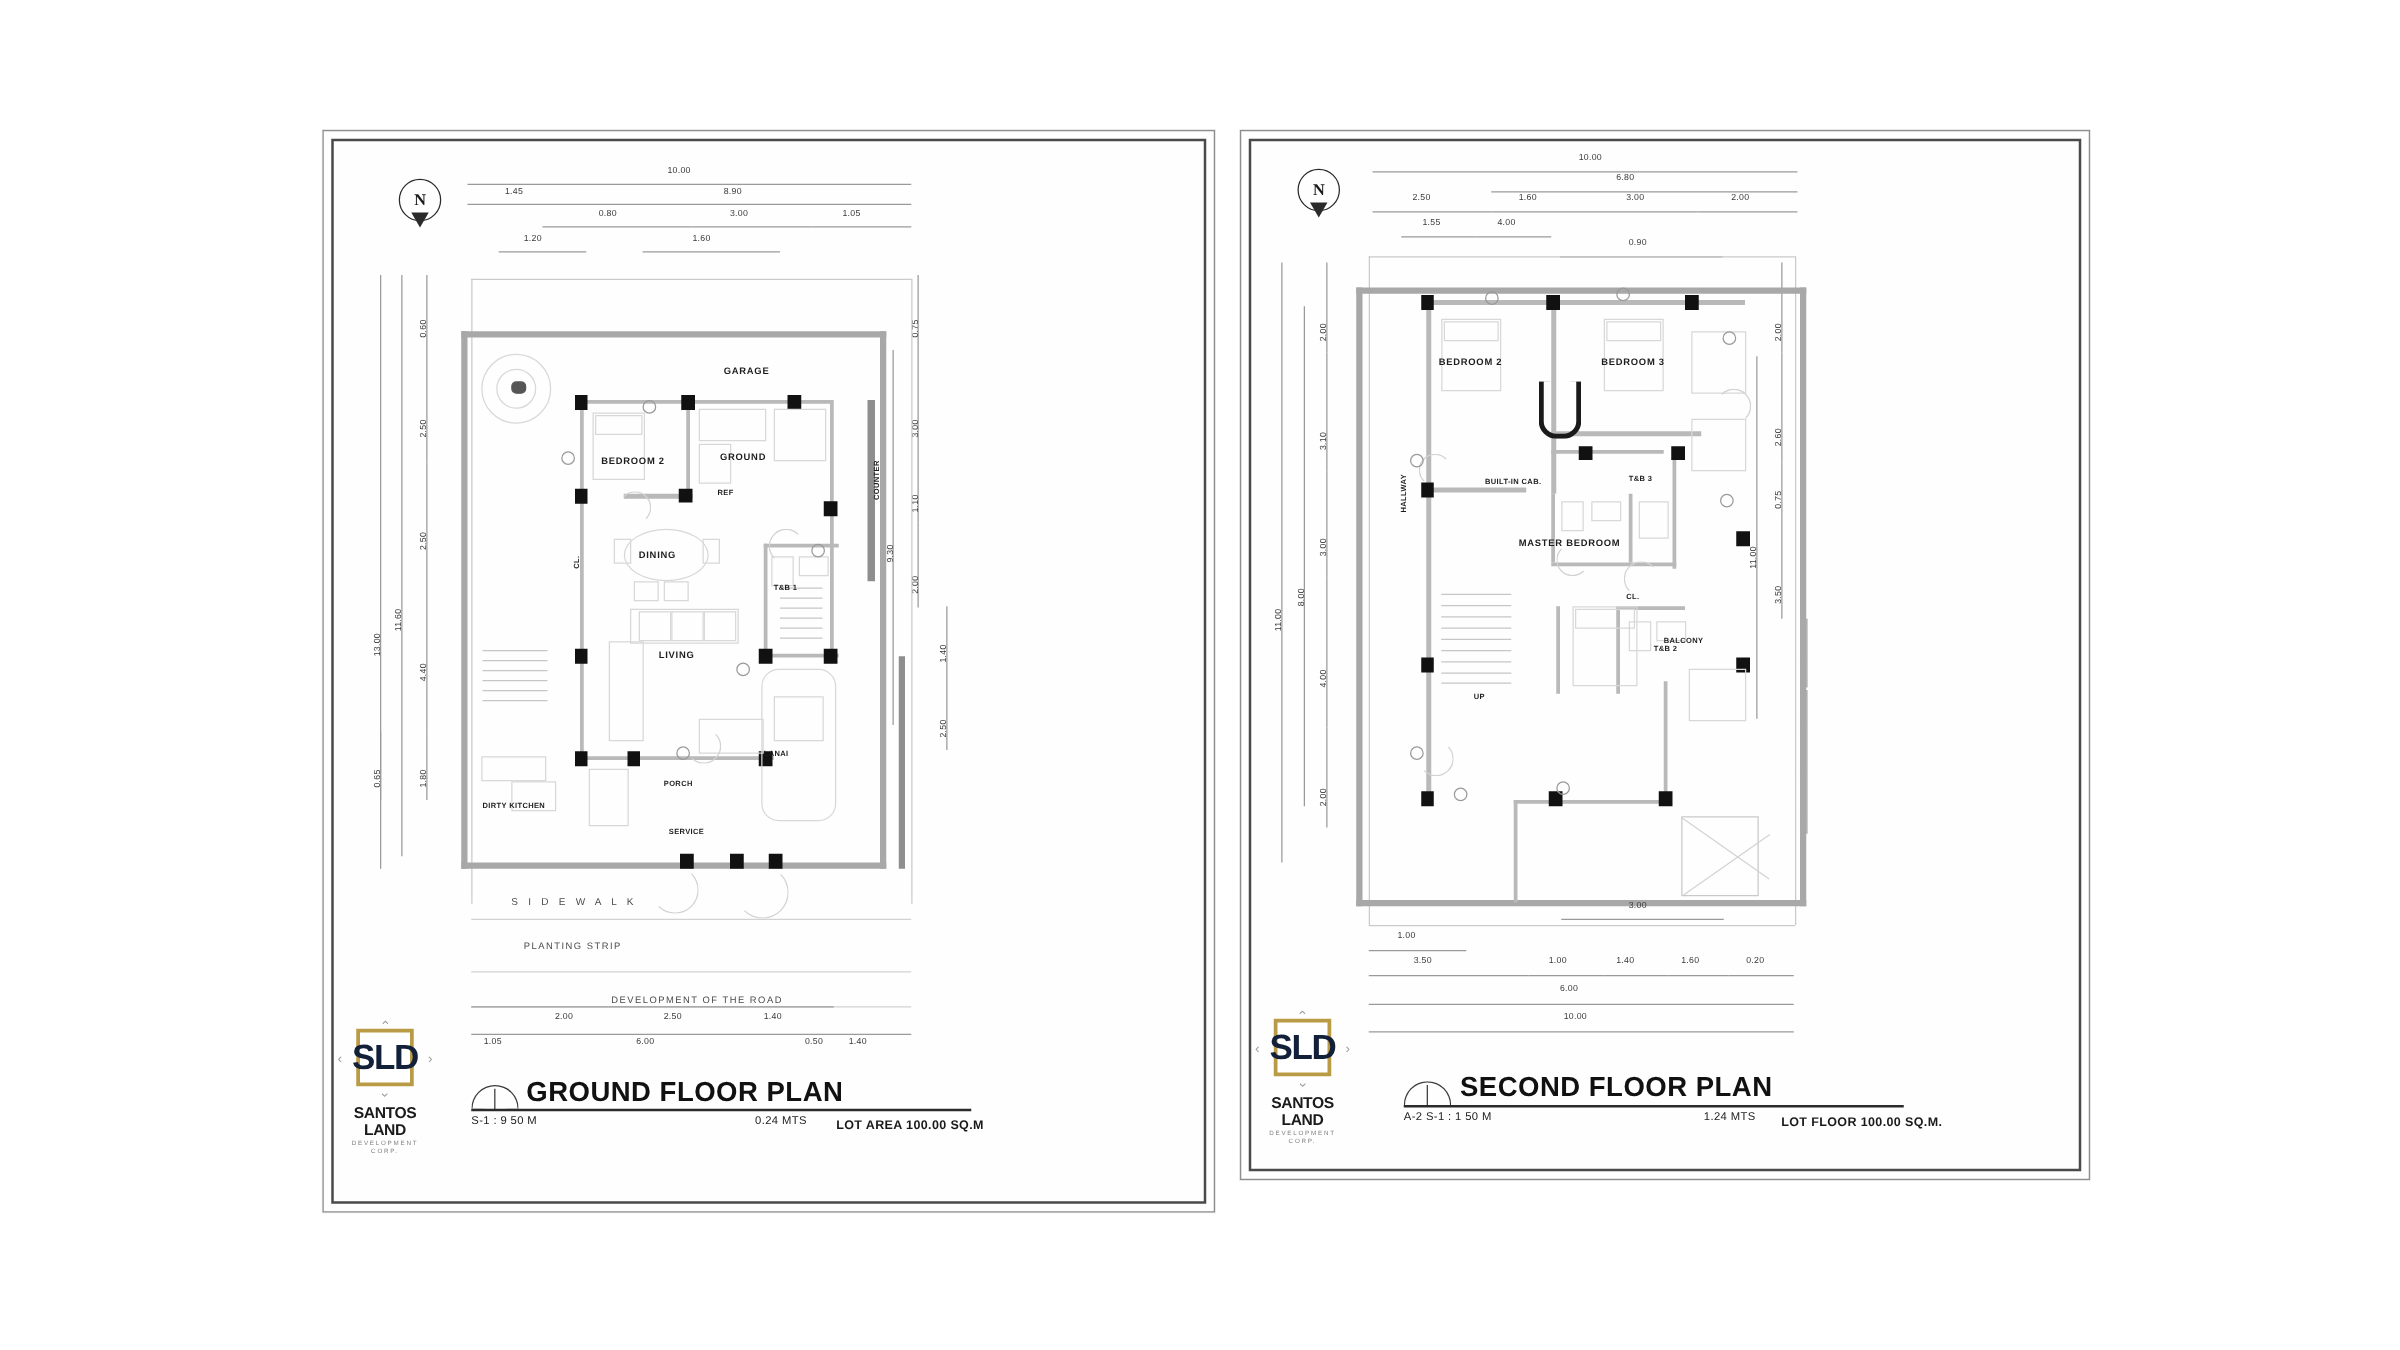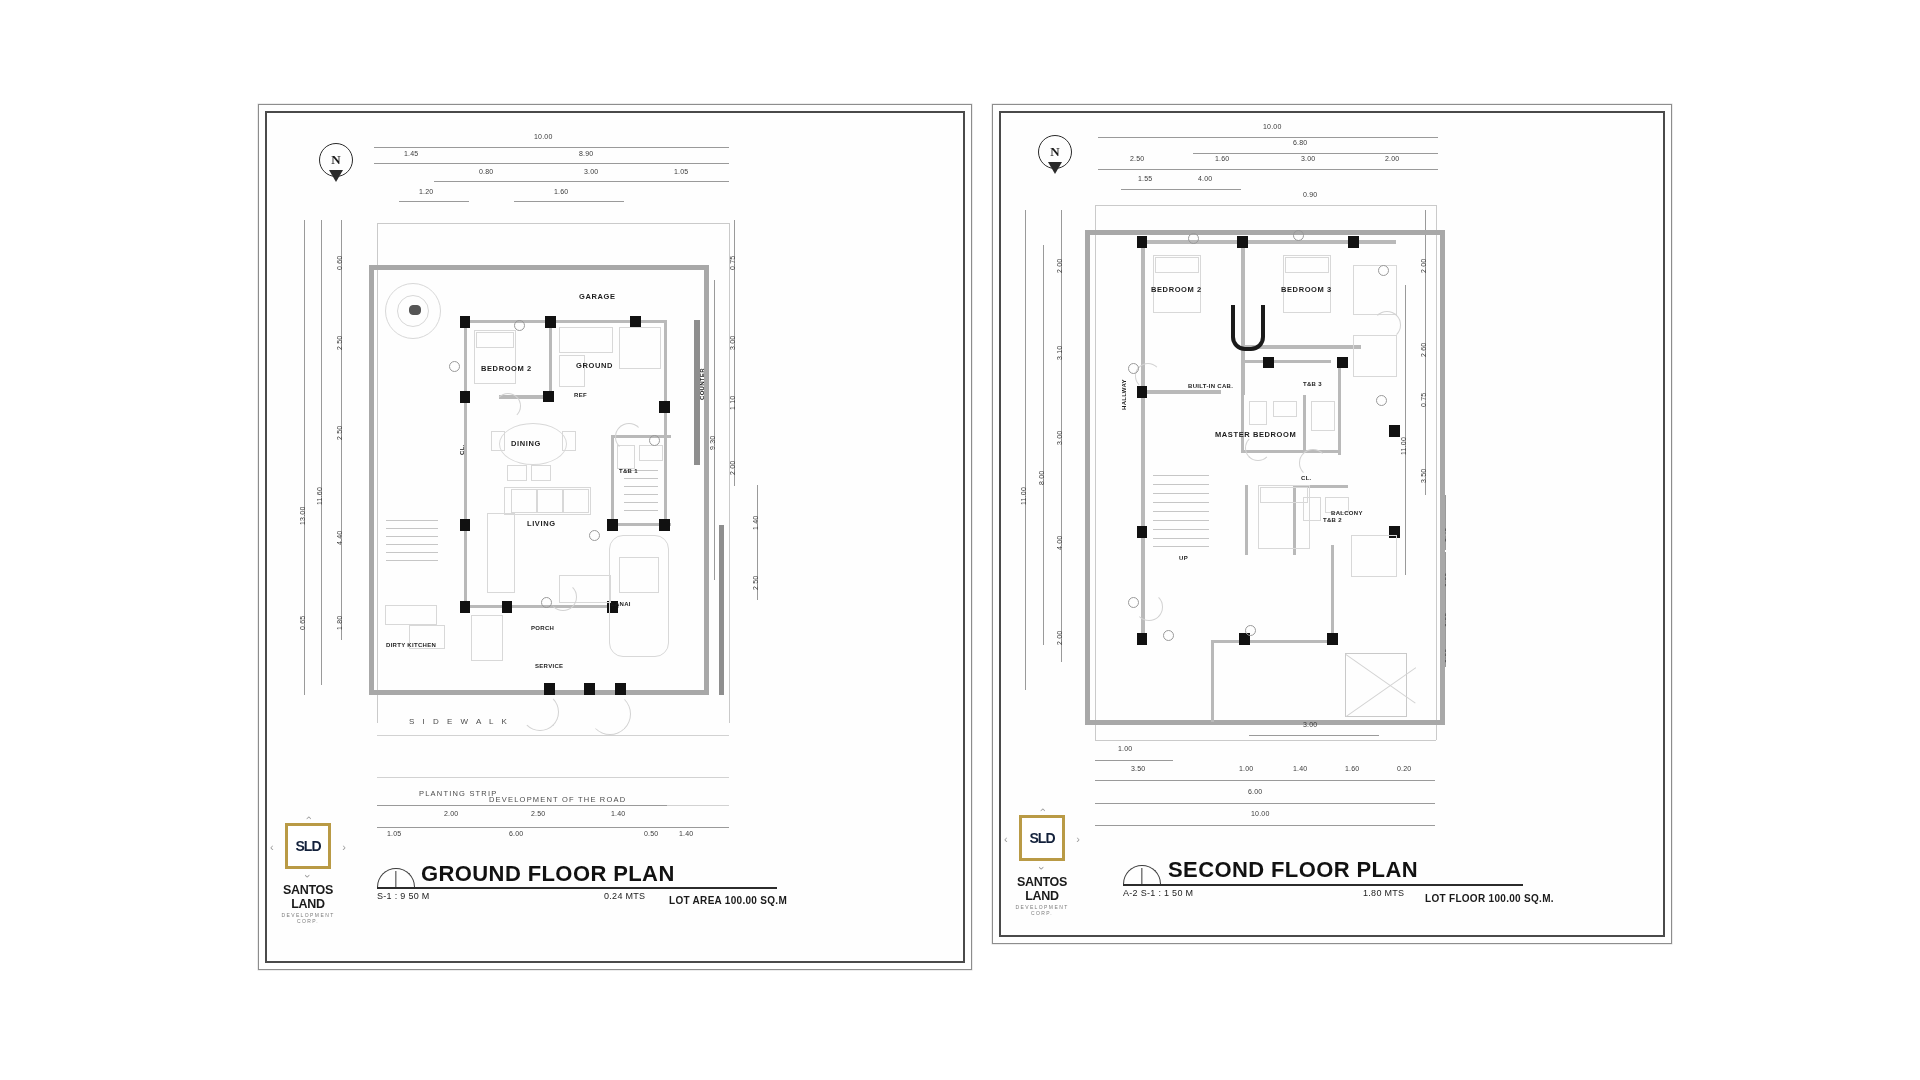--- a/index.html
+++ b/index.html
@@ -157,21 +157,21 @@
     width: 46px; height: 46px;
     margin: 0 auto;
     border: 3px solid #b99a45;
     background: #fff;
     box-sizing: border-box;
   }
   .logo-mono {
     position: absolute; inset: 3px;
     display: flex; align-items: center; justify-content: center;
     font-family: "Liberation Sans", sans-serif;
-    font-weight: bold; font-size: 14px; color: #12203a;
+    font-weight: bold; font-size: 28px; color: #12203a;
     letter-spacing: -1px;
   }
   .logo-chev { position: absolute; color: #9a9a9a; font-size: 11px; }
   .logo-name {
     margin-top: 4px;
     font-size: 12.5px;
     font-weight: bold;
     color: #1a1a1a;
     letter-spacing: -.3px;
     font-family: "Liberation Sans", sans-serif;
@@ -378,21 +378,21 @@
   <div class="rlabel sm" style="left:360px; top:363px;">T&amp;B 1</div>
   <div class="rlabel sm" style="left:352px; top:496px;">LANAI</div>
   <div class="rlabel sm" style="left:272px; top:520px;">PORCH</div>
   <div class="rlabel sm" style="left:276px; top:558px;">SERVICE</div>
   <div class="rlabel sm" style="left:127px; top:537px;">DIRTY KITCHEN</div>
   <div class="rlabel sm v" style="left:200px; top:350px;">CL.</div>
   <div class="rlabel sm" style="left:315px; top:287px;">REF</div>
   <div class="rlabel sm v" style="left:440px; top:295px;">COUNTER</div>
 
   <div class="sitetext" style="left:150px; top:612px;">S I D E W A L K</div>
-  <div class="sitetext tight" style="left:160px; top:684px;">PLANTING STRIP</div>
+  <div class="sitetext tight" style="left:160px; top:647px;">PLANTING STRIP</div>
   <div class="sitetext tight" style="left:230px; top:690px;">DEVELOPMENT OF THE ROAD</div>
   <div class="thin" style="left:118px; top:630px; width:352px; height:1px; background:#d2d2d2;"></div>
   <div class="thin" style="left:118px; top:672px; width:352px; height:1px; background:#d2d2d2;"></div>
   <div class="thin" style="left:118px; top:700px; width:352px; height:1px; background:#d2d2d2;"></div>
 
   <div class="dimline" style="left:118px; top:700px; width:110px;"></div>
   <div class="dim" style="left:185px; top:705px;">2.00</div>
   <div class="dimline" style="left:228px; top:700px; width:110px;"></div>
   <div class="dim" style="left:272px; top:705px;">2.50</div>
   <div class="dimline" style="left:338px; top:700px; width:70px;"></div>
@@ -605,21 +605,21 @@
   <div class="dim" style="left:310px; top:616px;">3.00</div>
   <div class="dimline" style="left:102px; top:698px; width:340px;"></div>
   <div class="dim" style="left:255px; top:683px;">6.00</div>
   <div class="dimline" style="left:102px; top:720px; width:340px;"></div>
   <div class="dim" style="left:258px; top:705px;">10.00</div>
 
   <div class="scale-mark" style="left:130px; top:760px;"></div>
   <div class="plan-title" style="left:175px; top:752px;">SECOND FLOOR PLAN</div>
   <div class="title-rule" style="left:130px; top:779px; width:400px;"></div>
   <div class="small-note" style="left:130px; top:783px;">A-2 S-1 : 1 50 M</div>
-  <div class="small-note" style="left:370px; top:783px;">1.80 MTS</div>
+  <div class="small-note" style="left:370px; top:783px;">1.24 MTS</div>
   <div class="lot-note" style="left:432px; top:788px;">LOT FLOOR 100.00 SQ.M.</div>
 
   <div class="logo-wrap" style="left:10px; top:710px;">
     <div style="position:relative;">
       <div class="logo-chev" style="left:50%; top:-11px; transform:translateX(-50%) rotate(-90deg);">›</div>
       <div class="logo-chev" style="left:1px; top:18px;">‹</div>
       <div class="logo-chev" style="right:1px; top:18px;">›</div>
       <div class="logo-box">
         <div class="logo-mono">SLD</div>
       </div>

